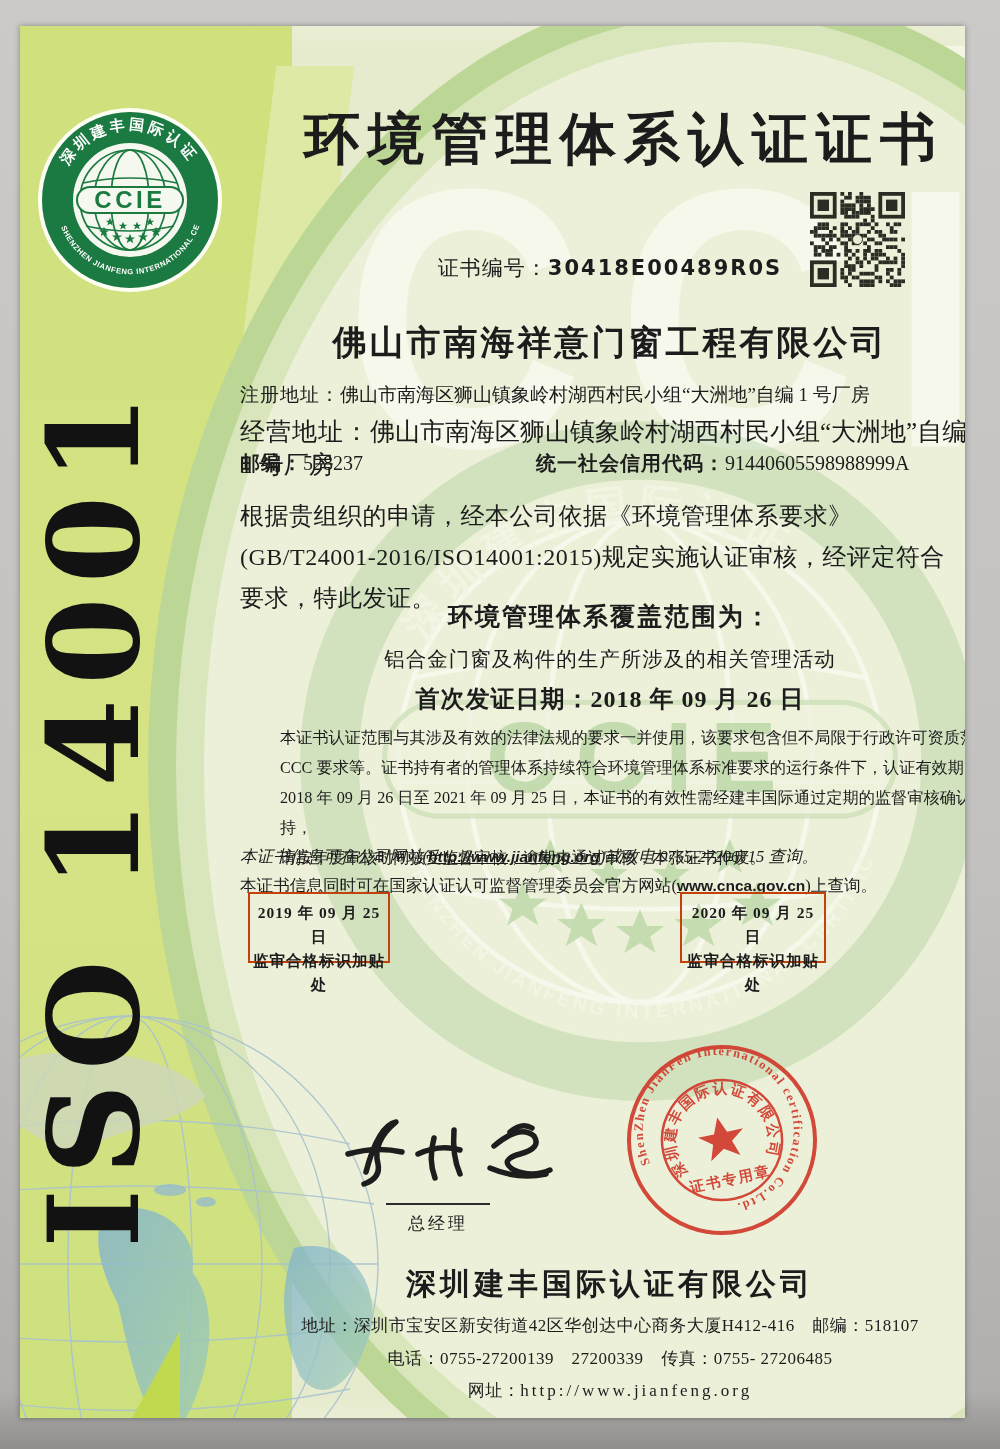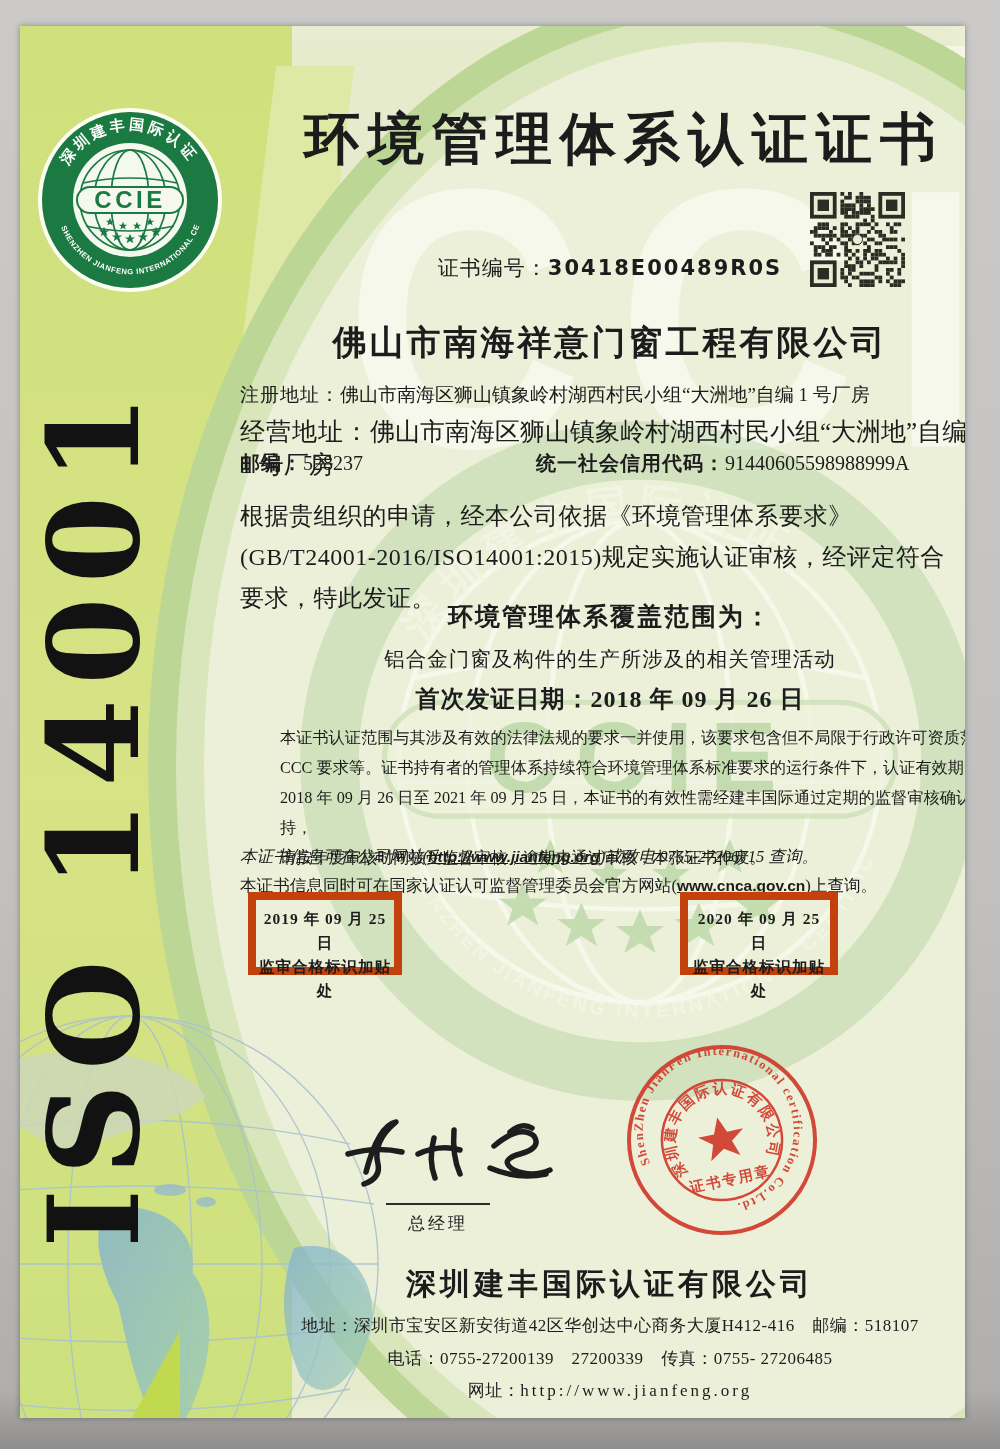--- a/index.html
+++ b/index.html
@@ -58,21 +58,21 @@
   .ziprow b{letter-spacing:1px;}
   .num{font-family:"Liberation Serif","DejaVu Serif",serif;}
   .grant{top:470px;font-size:24px;line-height:41px;letter-spacing:.5px;}
   .scopehead{top:574px;font-size:25px;font-weight:bold;letter-spacing:2px;}
   .scope{top:619px;font-size:20.5px;letter-spacing:1px;}
   .firstissue{top:657px;font-size:24px;font-weight:bold;letter-spacing:1px;}
   .fine{top:697px;font-size:16.2px;line-height:30px;left:218px;width:736px;margin-left:42px;}
   .linkline1{top:820px;font-size:16.6px;font-style:italic;}
   .linkline2{top:849px;font-size:16.6px;}
   .url{font-weight:bold;text-decoration:underline;font-family:"Liberation Sans","DejaVu Sans",sans-serif;font-size:15.5px;}
-  .auditbox{position:absolute;top:866px;height:60px;border:8px solid #c2410c;z-index:6;
+  .auditbox{position:absolute;top:866px;height:60px;border:2px solid #c2410c;z-index:6;
     text-align:center;font-size:15.5px;font-weight:bold;padding-top:7px;line-height:24px;letter-spacing:1px;}
   .box1{left:228px;width:138px;}
   .box2{left:660px;width:142px;}
   .sig{position:absolute;left:318px;top:1082px;z-index:7;}
   .sigline{position:absolute;left:366px;top:1177px;width:104px;border-top:2px solid #2c2c2c;z-index:6;}
   .sigtitle{left:356px;width:124px;top:1186px;text-align:center;font-size:17px;letter-spacing:3px;}
   .stamp{position:absolute;left:600px;top:1012px;z-index:8;transform:rotate(-12deg);opacity:.92;}
   .issuer{top:1238px;font-size:30px;font-weight:bold;letter-spacing:4px;}
   .bline{font-size:17px;font-weight:normal;letter-spacing:.5px;}
   .baddr{top:1288px;}

